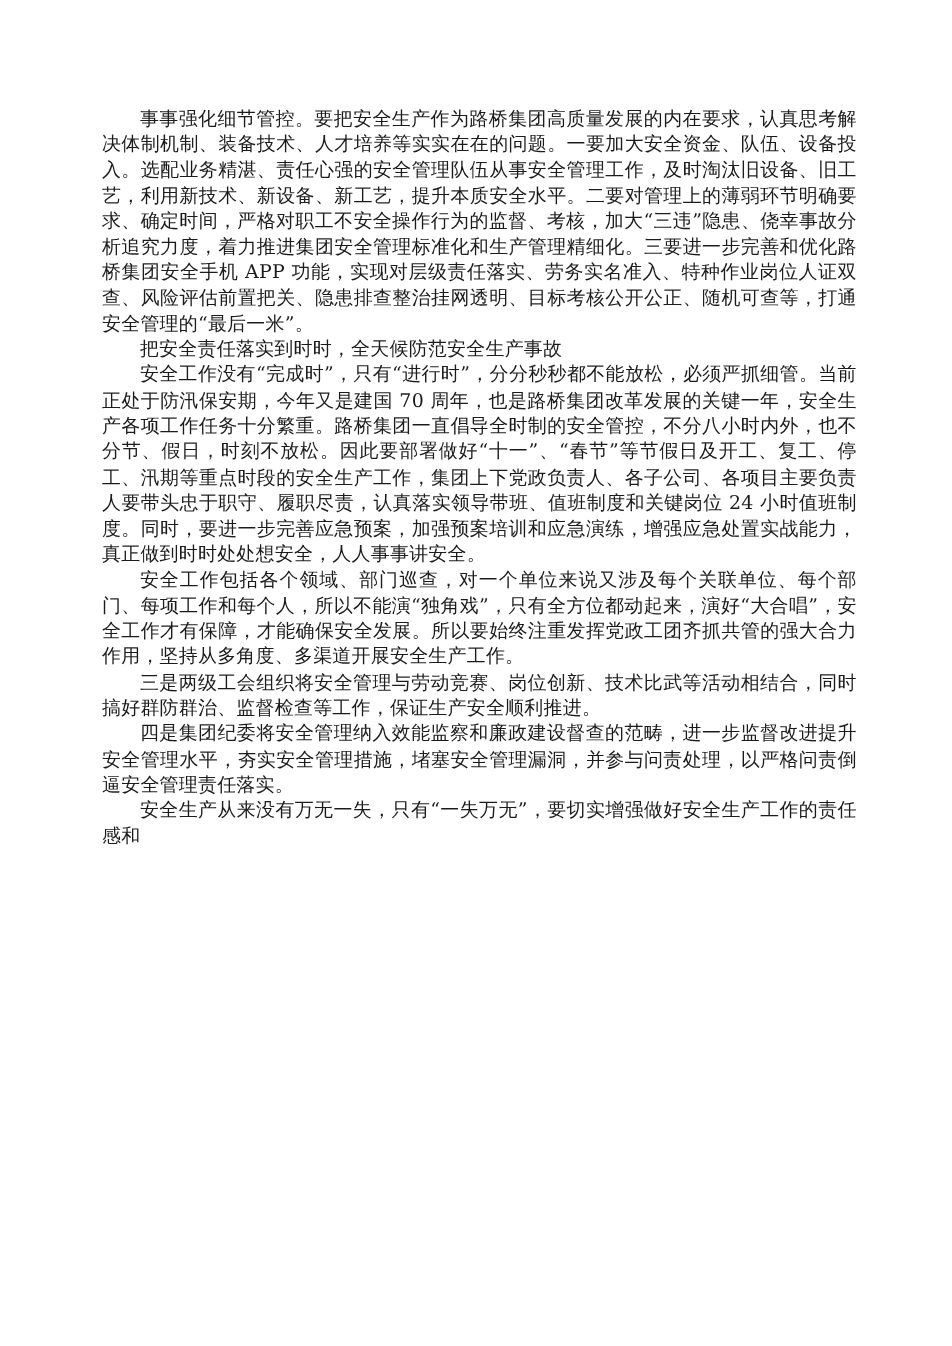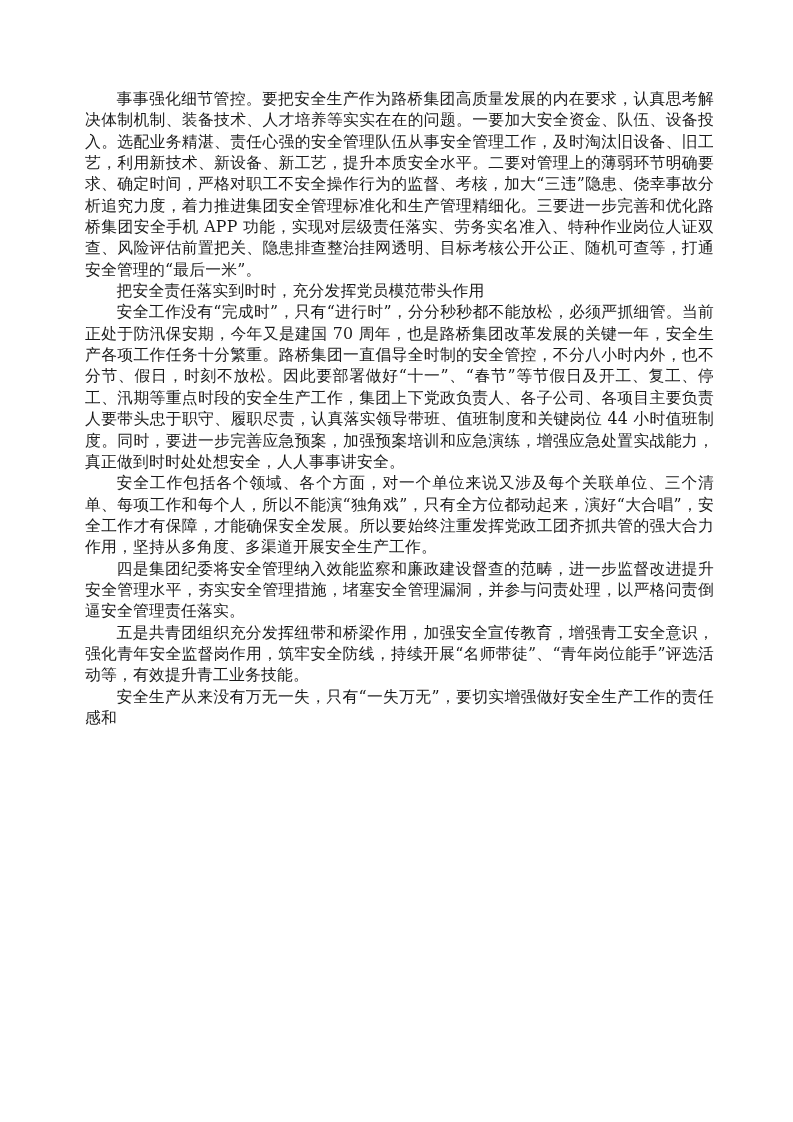--- a/index.html
+++ b/index.html
@@ -63,25 +63,25 @@
     margin-left: 18px;
   }
 </style>
 </head>
 <body>
 
 <div class="page">
 
   <div class="text-block">
     <p>事事强化细节管控。要把安全生产作为路桥集团高质量发展的内在要求，认真思考解决体制机制、装备技术、人才培养等实实在在的问题。一要加大安全资金、队伍、设备投入。选配业务精湛、责任心强的安全管理队伍从事安全管理工作，及时淘汰旧设备、旧工艺，利用新技术、新设备、新工艺，提升本质安全水平。二要对管理上的薄弱环节明确要求、确定时间，严格对职工不安全操作行为的监督、考核，加大“三违”隐患、侥幸事故分析追究力度，着力推进集团安全管理标准化和生产管理精细化。三要进一步完善和优化路桥集团安全手机 APP 功能，实现对层级责任落实、劳务实名准入、特种作业岗位人证双查、风险评估前置把关、隐患排查整治挂网透明、目标考核公开公正、随机可查等，打通安全管理的“最后一米”。</p>
-    <p>把安全责任落实到时时，充分发挥党员模范带头作用</p>
-    <p>安全工作没有“完成时”，只有“进行时”，分分秒秒都不能放松，必须严抓细管。当前正处于防汛保安期，今年又是建国 70 周年，也是路桥集团改革发展的关键一年，安全生产各项工作任务十分繁重。路桥集团一直倡导全时制的安全管控，不分八小时内外，也不分节、假日，时刻不放松。因此要部署做好“十一”、“春节”等节假日及开工、复工、停工、汛期等重点时段的安全生产工作，集团上下党政负责人、各子公司、各项目主要负责人要带头忠于职守、履职尽责，认真落实领导带班、值班制度和关键岗位 44 小时值班制度。同时，要进一步完善应急预案，加强预案培训和应急演练，增强应急处置实战能力，真正做到时时处处想安全，人人事事讲安全。</p>
-    <p>安全工作包括各个领域、各个方面，对一个单位来说又涉及每个关联单位、三个清单、每项工作和每个人，所以不能演“独角戏”，只有全方位都动起来，演好“大合唱”，安全工作才有保障，才能确保安全发展。所以要始终注重发挥党政工团齐抓共管的强大合力作用，坚持从多角度、多渠道开展安全生产工作。</p>
+    <p>把安全责任落实到时时，全天候防范安全生产事故</p>
+    <p>安全工作没有“完成时”，只有“进行时”，分分秒秒都不能放松，必须严抓细管。当前正处于防汛保安期，今年又是建国 70 周年，也是路桥集团改革发展的关键一年，安全生产各项工作任务十分繁重。路桥集团一直倡导全时制的安全管控，不分八小时内外，也不分节、假日，时刻不放松。因此要部署做好“十一”、“春节”等节假日及开工、复工、停工、汛期等重点时段的安全生产工作，集团上下党政负责人、各子公司、各项目主要负责人要带头忠于职守、履职尽责，认真落实领导带班、值班制度和关键岗位 24 小时值班制度。同时，要进一步完善应急预案，加强预案培训和应急演练，增强应急处置实战能力，真正做到时时处处想安全，人人事事讲安全。</p>
+    <p>安全工作包括各个领域、部门巡查，对一个单位来说又涉及每个关联单位、每个部门、每项工作和每个人，所以不能演“独角戏”，只有全方位都动起来，演好“大合唱”，安全工作才有保障，才能确保安全发展。所以要始终注重发挥党政工团齐抓共管的强大合力作用，坚持从多角度、多渠道开展安全生产工作。</p>
+    <p>三是两级工会组织将安全管理与劳动竞赛、岗位创新、技术比武等活动相结合，同时搞好群防群治、监督检查等工作，保证生产安全顺利推进。</p>
     <p>四是集团纪委将安全管理纳入效能监察和廉政建设督查的范畴，进一步监督改进提升安全管理水平，夯实安全管理措施，堵塞安全管理漏洞，并参与问责处理，以严格问责倒逼安全管理责任落实。</p>
-    <p>五是共青团组织充分发挥纽带和桥梁作用，加强安全宣传教育，增强青工安全意识，强化青年安全监督岗作用，筑牢安全防线，持续开展“名师带徒”、“青年岗位能手”评选活动等，有效提升青工业务技能。</p>
     <p>安全生产从来没有万无一失，只有“一失万无”，要切实增强做好安全生产工作的责任感和</p>
   </div>
 
   <div class="footer-rule"></div>
 
   <div class="page-number">第2页 共3页</div>
 
   <div class="copyright-bar">
     <span>(C)1994-2010 China Academic Journal Electronic Publishing House. All rights reserved.</span><span class="url">http://www.cnki.net</span>
   </div>

